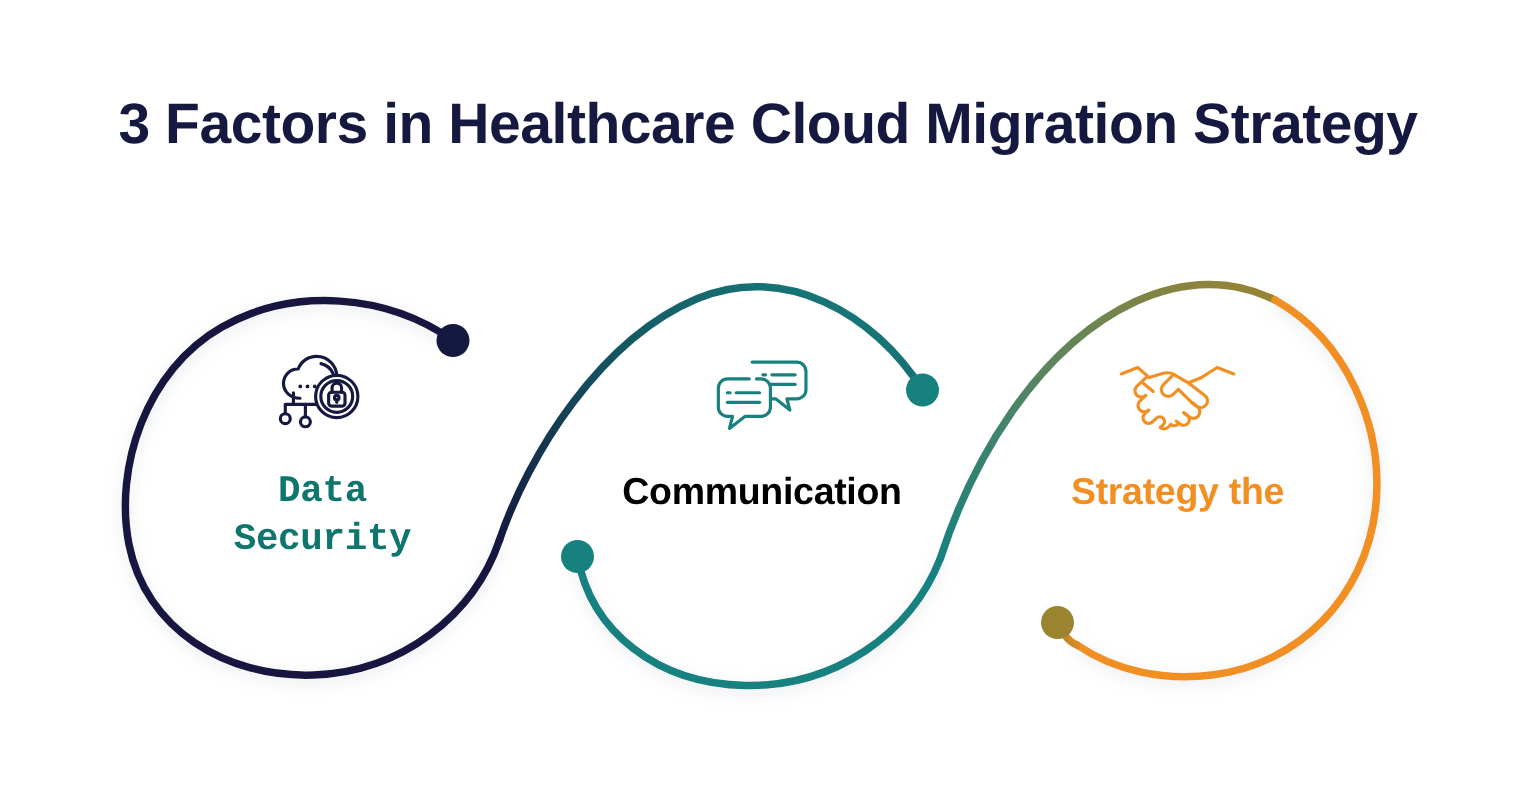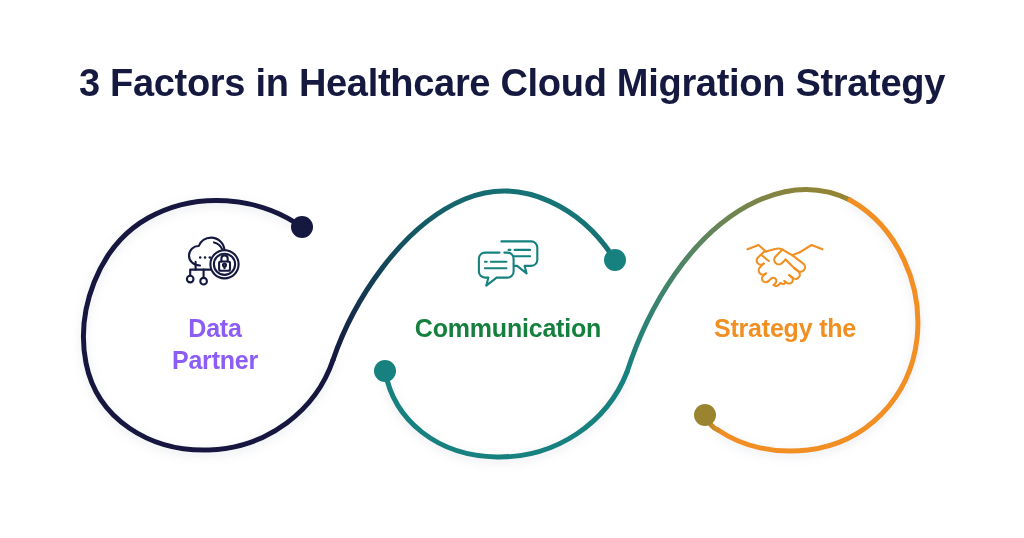--- a/index.html
+++ b/index.html
@@ -59,22 +59,22 @@
     font-size: 25px;
     font-weight: bold;
     line-height: 1.28;
     letter-spacing: -0.2px;
   }
   
   #node-data-security { left: 95px; top: 232px; }
   #node-communication { left: 388px; top: 232px; }
   #node-partner       { left: 665px; top: 232px; }
 
-  #node-data-security .node-label { color: #8b5cf6; }
-  #node-communication .node-label { color: #15803d; }
+  #node-data-security .node-label { color: #0f766e; font-family: Liberation Mono, monospace; }
+  #node-communication .node-label { color: #000000; }
   #node-partner .node-label       { color: #f28f23; }
 </style>
 </head>
 <body>
 
 <div id="infographic">
 
   <div class="page-title">3 Factors in Healthcare Cloud Migration Strategy</div>
 
   <svg class="ribbon" viewBox="0 0 1024 538" aria-hidden="true">
@@ -147,21 +147,21 @@
         <circle cx="46.5" cy="29.3" r="14.1" fill="#ffffff"></circle>
         <circle cx="46.5" cy="29.3" r="10.6"></circle>
         <rect x="41.1" y="26.5" width="10.9" height="9.2" rx="1.8"></rect>
         <path d="M43.4 26.5 L43.4 23.6 C43.4 21.8 44.8 20.4 46.5 20.4 C48.3 20.4 49.7 21.8 49.7 23.6 L49.7 26.5"></path>
         <circle cx="46.5" cy="30.1" r="1.5"></circle>
         <path d="M46.5 31.6 L46.5 33.2"></path>
       </svg>
     </div>
     <div class="node-label">
       <span>Data</span><br>
-      <span>Partner</span>
+      <span>Security</span>
     </div>
   </div>
 
   <div class="node" id="node-communication">
     <div class="node-icon">
       <svg width="72" height="56" viewBox="0 0 72 56" fill="none" stroke="#17817f" stroke-width="2.1" stroke-linecap="round" stroke-linejoin="round">
         <path d="M29.4 4.4 H59.2 C62.6 4.4 65.3 7.1 65.3 10.5 V22.8 C65.3 26.2 62.6 28.9 59.2 28.9 H52.6 L54.6 36.4 L45.1 28.9 H38.2" fill="#ffffff"></path>
         <path d="M36.6 12.9 H38.4"></path>
         <path d="M42.6 12.9 H58.1"></path>
         <path d="M36.6 19.2 H58.1"></path>

